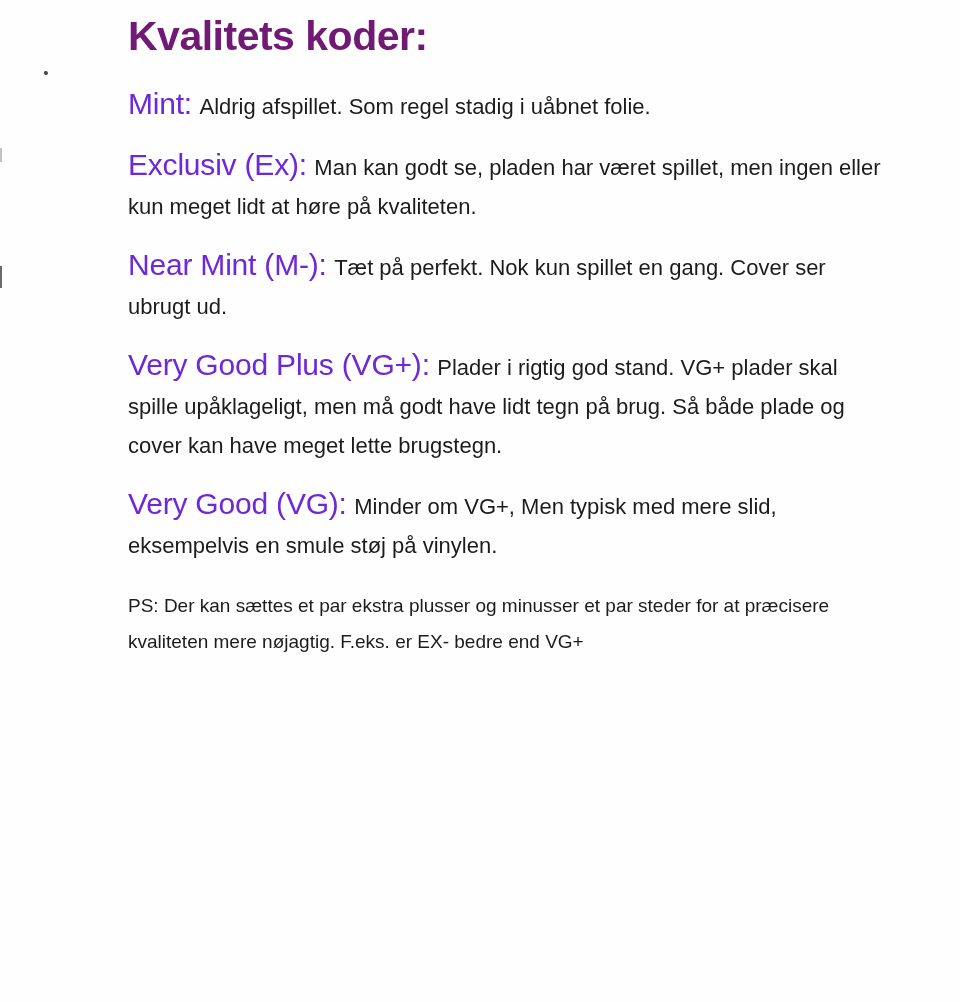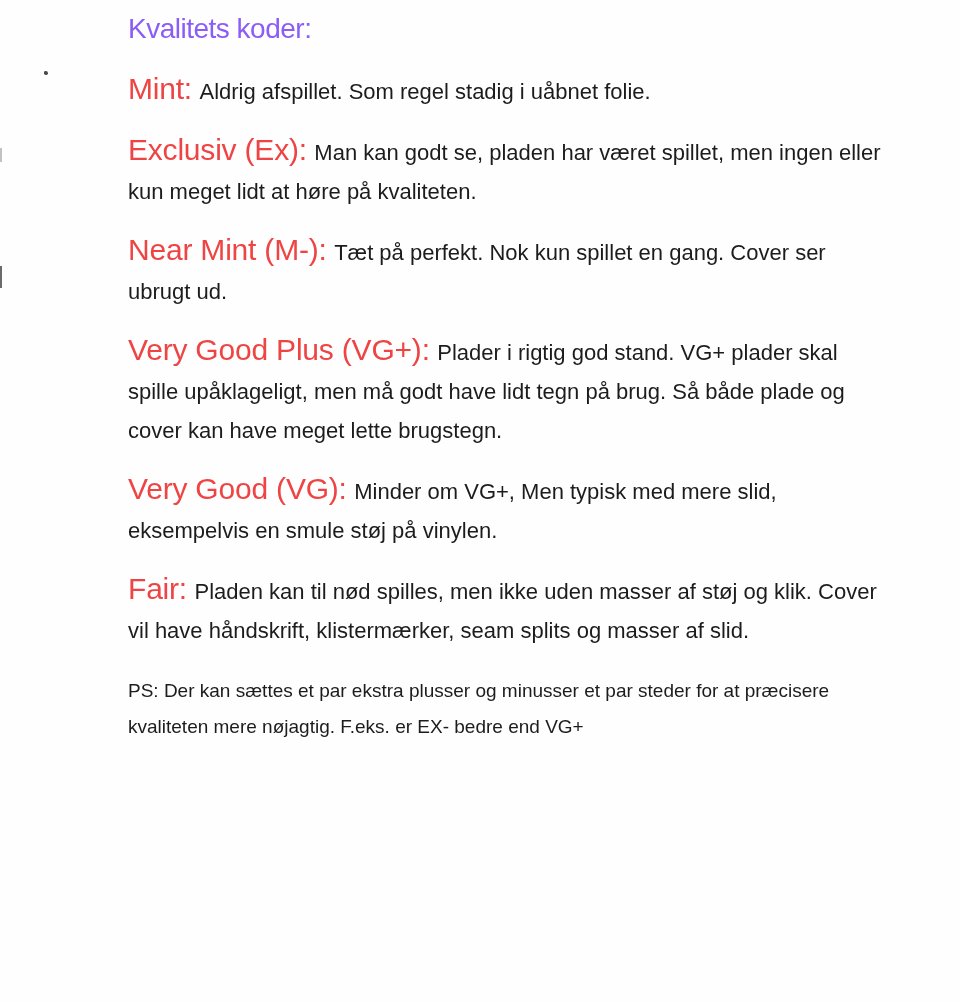--- a/index.html
+++ b/index.html
@@ -12,37 +12,37 @@
   }
   .page {
     position: relative;
     width: 960px;
     height: 1002px;
     background: #fefefe;
     color: #1c1c1c;
     padding: 12px 70px 0 128px;
   }
   .doc-title {
-    font-size: 28px;
-    font-weight: 400;
+    font-size: 41px;
+    font-weight: 700;
     letter-spacing: -0.5px;
-    color: #8b5cf6;
+    color: #701a75;
     line-height: 1.18;
     margin: 0 0 28px 0;
   }
   .entry {
     line-height: 37px;
     margin: 0 0 22px 0;
   }
   .entry .label {
     font-size: 30px;
     font-weight: 400;
     letter-spacing: -0.2px;
     line-height: 30px;
-    color: #ef4444;
+    color: #6d28d9;
     white-space: nowrap;
   }
   .entry .desc {
     font-size: 22px;
     color: #1c1c1c;
     margin-left: 3px;
   }
   .footnote {
     font-size: 19px;
     line-height: 36px;
@@ -92,18 +92,17 @@
   <p class="entry"><span class="label">Exclusiv (Ex):</span> <span class="desc">Man kan godt se, pladen har været spillet, men ingen eller kun meget lidt at høre på kvaliteten.</span></p>
 
   <p class="entry"><span class="label">Near Mint (M-):</span> <span class="desc">Tæt på perfekt. Nok kun spillet en gang. Cover ser ubrugt ud.</span></p>
 
   <p class="entry"><span class="label">Very Good Plus (VG+):</span> <span class="desc">Plader i rigtig god stand. VG+ plader skal spille upåklageligt, men må godt have lidt tegn på brug. Så både plade og cover kan have meget lette brugstegn.</span></p>
 
   <p class="entry"><span class="label">Very Good (VG):</span> <span class="desc">Minder om VG+, Men typisk med mere slid, eksempelvis en smule støj på vinylen.</span></p>
 
 
 
-  <p class="entry"><span class="label">Fair:</span> <span class="desc">Pladen kan til nød spilles, men ikke uden masser af støj og klik. Cover vil have håndskrift, klistermærker, seam splits og masser af slid.</span></p>
 
 
   <p class="footnote">PS: Der kan sættes et par ekstra plusser og minusser et par steder for at præcisere kvaliteten mere nøjagtig. F.eks. er EX- bedre end VG+</p>
 
 </div>
 
 </body></html>

